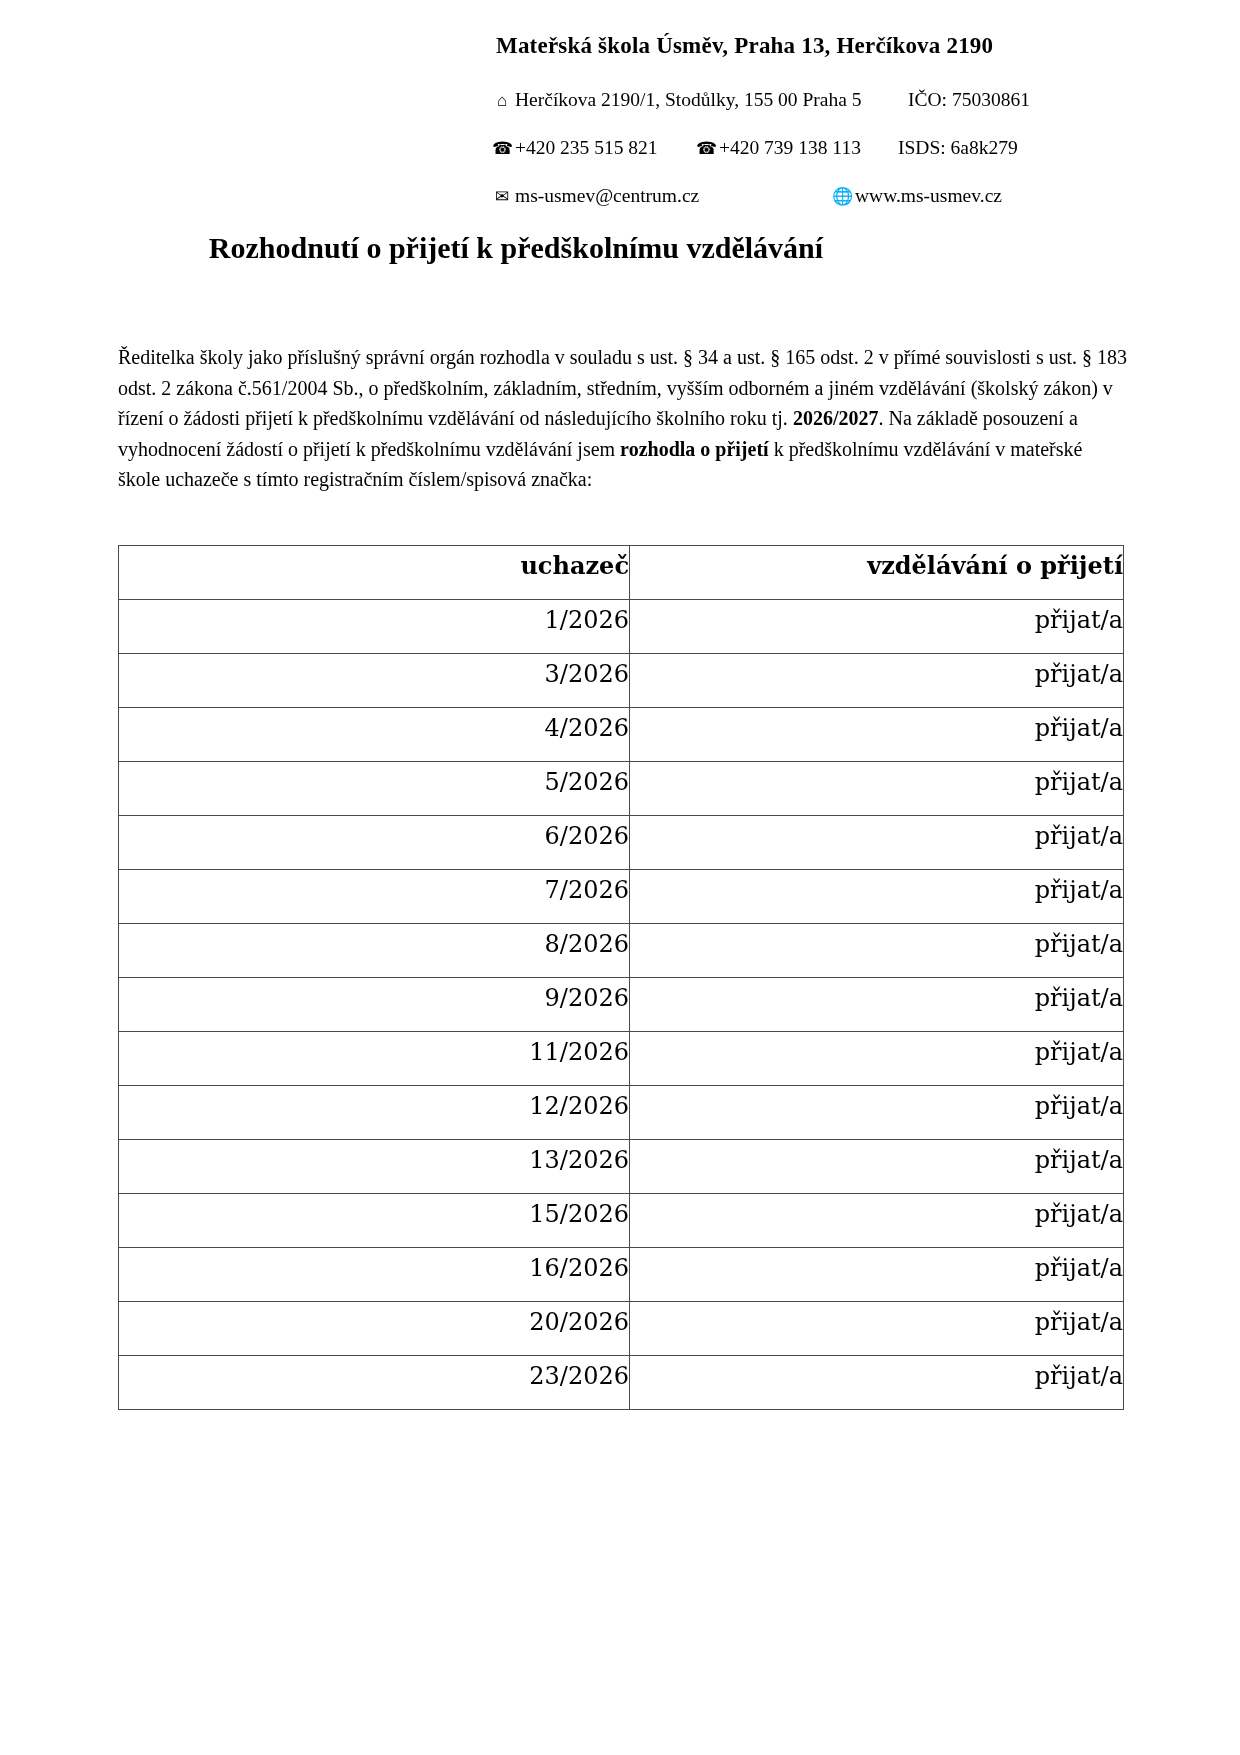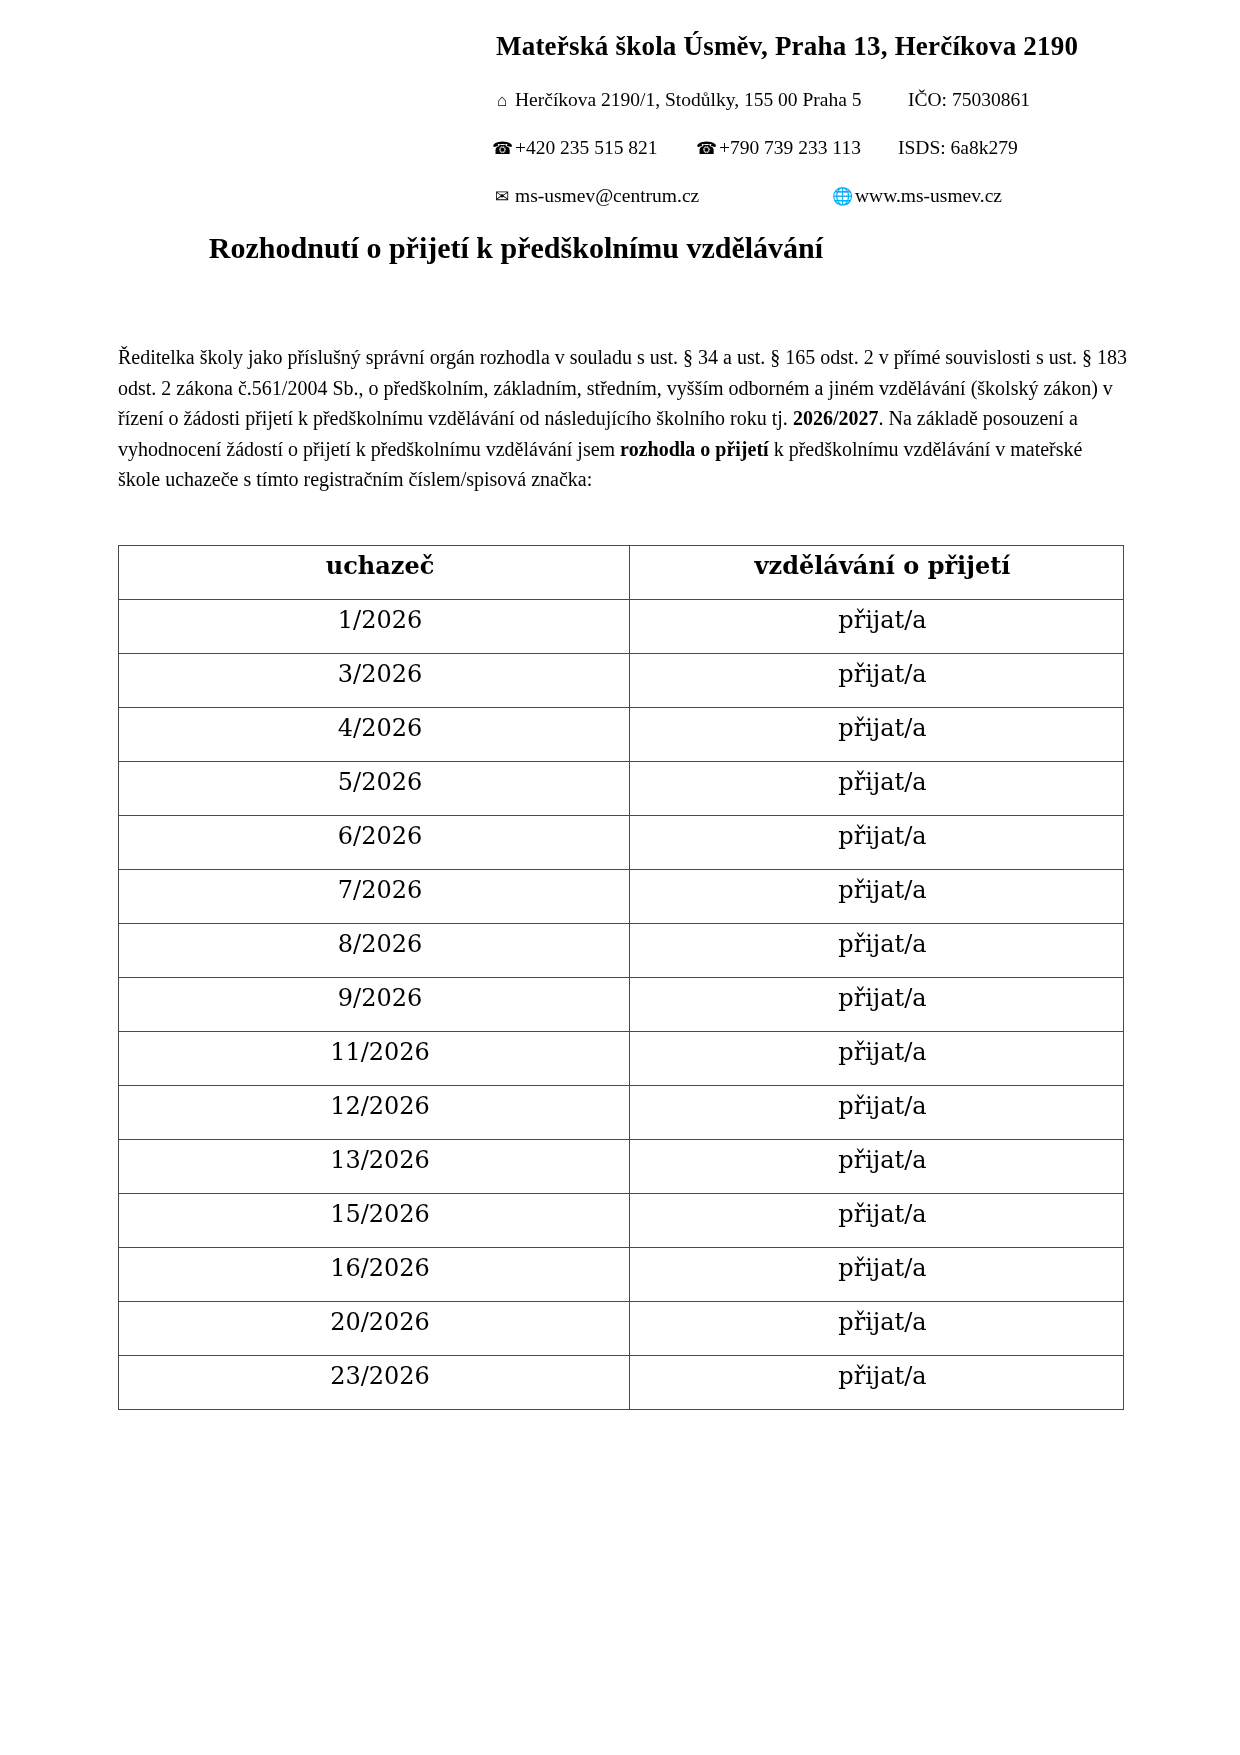--- a/index.html
+++ b/index.html
@@ -1,41 +1,41 @@
 <!DOCTYPE html>
 <html><head>
 <meta charset="utf-8">
 <style>
   html, body { margin: 0; padding: 0; background: #ffffff; }
   body { width: 1240px; height: 1755px; position: relative; overflow: hidden; color: #000; }
   .letterhead { position: absolute; left: 492px; top: 30px; width: 640px; font-family: "DejaVu Serif", serif; }
-  .lh-title { font-family: "Liberation Serif", serif; font-weight: bold; font-size: 27px; letter-spacing: 0.2px; margin-left: 4px; line-height: 32px; }
+  .lh-title { font-family: "Liberation Serif", serif; font-weight: bold; font-size: 23px; letter-spacing: 0.2px; margin-left: 4px; line-height: 32px; }
   .lh-line { position: relative; height: 29px; font-family: "Liberation Serif", serif; font-size: 19.5px; line-height: 37px; white-space: nowrap; margin-top: 19px; }
   .lh-icon { display: inline-block; width: 20px; font-size: 17px; text-align: center; margin-right: 3px; }
   .lh-right { position: absolute; top: 0; }
   .doc-title { position: absolute; left: 0; width: 1032px; top: 228px; text-align: center; font-family: "Liberation Serif", serif; font-weight: bold; font-size: 30px; line-height: 40px; }
   .intro { position: absolute; left: 118px; top: 342px; width: 1010px; font-family: "Liberation Serif", serif; font-size: 20px; line-height: 30.5px; }
   .intro b { font-weight: bold; }
   table.decisions { position: absolute; left: 118px; top: 545px; width: 1006px; border-collapse: collapse; font-family: "DejaVu Serif", serif; }
-  table.decisions td, table.decisions th { border: 1.5px solid #4a4a4a; height: 53px; padding: 0 0 0 12px; vertical-align: top; text-align: center; font-size: 24px; line-height: 40px; font-weight: normal; }
+  table.decisions td, table.decisions th { border: 1.5px solid #4a4a4a; height: 53px; padding: 0 0 0 12px; vertical-align: top; text-align: right; font-size: 24px; line-height: 40px; font-weight: normal; }
   table.decisions th { font-weight: bold; }
   table.decisions td.c1, table.decisions th.c1 { width: 498px; }
 </style>
 </head>
 <body>
 
 <div class="letterhead">
   <div class="lh-title">Mateřská škola Úsměv, Praha 13, Herčíkova 2190</div>
   <div class="lh-line">
     <span class="lh-icon">⌂</span><span>Herčíkova 2190/1, Stodůlky, 155 00 Praha 5</span>
     <span class="lh-right" style="left:416px">IČO: 75030861</span>
   </div>
   <div class="lh-line">
     <span class="lh-icon">☎</span><span>+420 235 515 821</span>
-    <span class="lh-right" style="left:204px"><span class="lh-icon">☎</span><span>+790 739 233 113</span></span>
+    <span class="lh-right" style="left:204px"><span class="lh-icon">☎</span><span>+420 739 138 113</span></span>
     <span class="lh-right" style="left:406px">ISDS: 6a8k279</span>
   </div>
   <div class="lh-line">
     <span class="lh-icon">✉</span><span>ms-usmev@centrum.cz</span>
     <span class="lh-right" style="left:340px"><span class="lh-icon">🌐</span><span>www.ms-usmev.cz</span></span>
   </div>
 </div>
 
 <div class="doc-title">Rozhodnutí o přijetí k předškolnímu vzdělávání</div>
 

